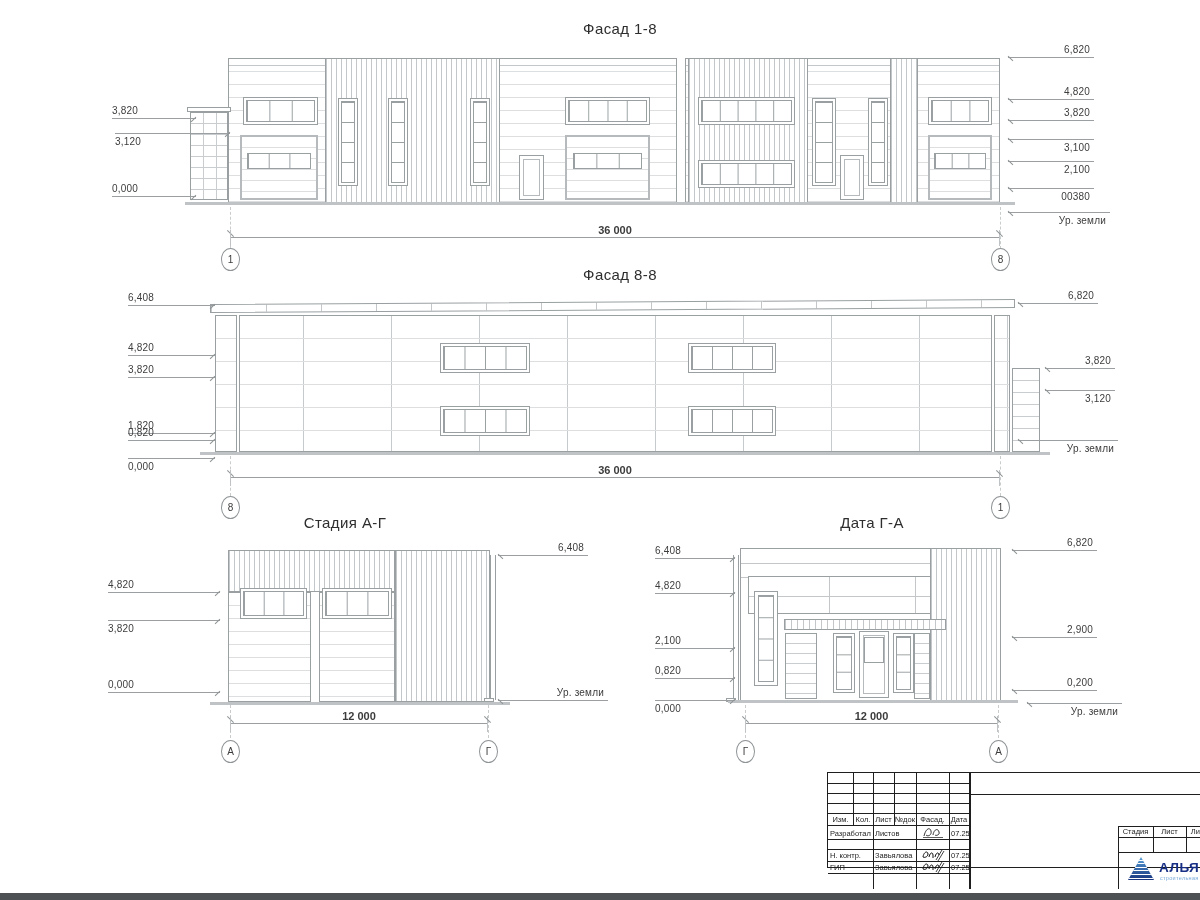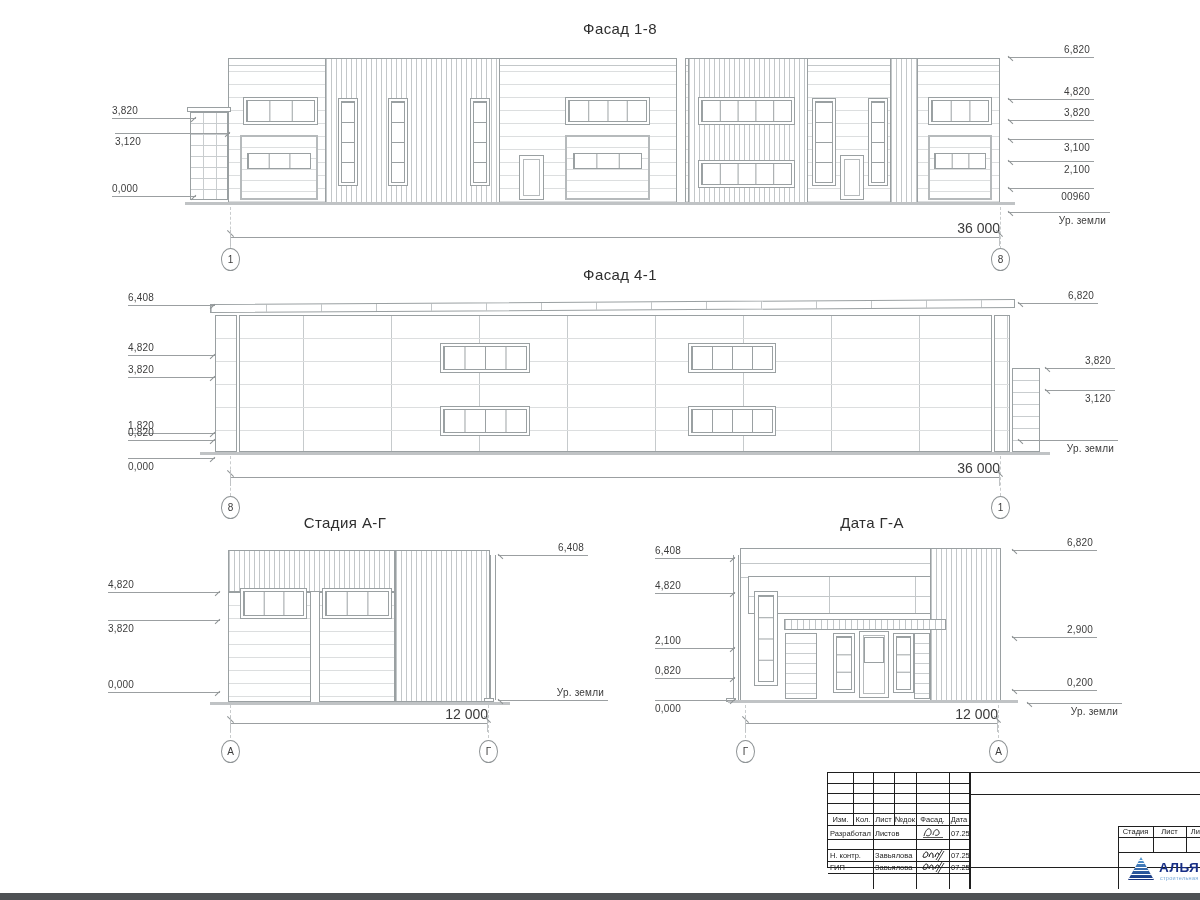--- a/index.html
+++ b/index.html
@@ -37,21 +37,21 @@
   
   .emark{position:absolute;height:0;border-bottom:1px solid #9b9fa1;}
   .emark b{position:absolute;font-weight:400;font-size:10px;color:#3d3d3d;white-space:nowrap;bottom:2px;letter-spacing:0.2px;}
   .emark.lab-b b{bottom:auto;top:3px;}
   .emark.ml b{left:0;}
   .emark.mr b{right:4px;}
   .emark::after{content:"";position:absolute;width:7px;height:1px;background:#8f9496;bottom:-2px;}
   .emark.tick-r::after{right:-1px;transform:rotate(-45deg);}
   .emark.tick-l::after{left:-1px;transform:rotate(45deg);}
   .dim{position:absolute;height:0;border-top:1px solid #9b9fa1;}
-  .dim b{position:absolute;left:0;right:0;bottom:2px;text-align:right;font-weight:400;font-size:14px;color:#3c3c3c;}
+  .dim b{position:absolute;left:0;right:0;bottom:2px;text-align:center;font-weight:700;font-size:11px;color:#3c3c3c;}
   .dim::before,.dim::after{content:"";position:absolute;top:-5px;width:9px;height:1px;background:#8f9496;transform:rotate(45deg);}
   .dim::before{left:-4px;} .dim::after{right:-4px;}
   .de{position:absolute;top:-8px;width:0;height:16px;border-left:1px solid #c0c3c5;}
   .axc{position:absolute;width:19px;height:23px;border:1px solid #8f9496;border-radius:50%;background:#fff;
        display:flex;align-items:center;justify-content:center;font-size:10px;color:#3b3b3b;box-sizing:border-box;}
   .lead{position:absolute;width:0;border-left:1px dashed #c9cccd;}
   .ftitle{position:absolute;width:170px;text-align:center;font-size:15px;color:#2e2e2e;letter-spacing:0.4px;}
   
   #tb{position:absolute;left:827px;top:772px;width:374px;height:96px;border:1.6px solid #1f1f1f;box-sizing:border-box;font-size:7.5px;color:#1d1d1d;}
   .tbl{position:absolute;background:#1f1f1f;}
@@ -144,41 +144,41 @@
   <div class="emark mr tick-l" style="left:1008px;top:120px;width:86px;">
       <b>3,820</b>
     </div>
   <div class="emark mr tick-l lab-b" style="left:1008px;top:139px;width:86px;">
       <b>3,100</b>
     </div>
   <div class="emark mr tick-l lab-b" style="left:1008px;top:161px;width:86px;">
       <b>2,100</b>
     </div>
   <div class="emark mr tick-l lab-b" style="left:1008px;top:188px;width:86px;">
-      <b>00960</b>
+      <b>00380</b>
     </div>
   <div class="emark mr tick-l lab-b" style="left:1008px;top:212px;width:102px;">
       <b>Ур. земли</b>
     </div>
 
   <div class="lead" style="left:230px;top:207px;height:42px;"></div>
   <div class="lead" style="left:1000px;top:207px;height:42px;"></div>
   <div class="dim" style="left:230px;top:237px;width:770px;">
     <i class="de" style="left:0;"></i>
       <i class="de" style="right:0;"></i>
     <b>36 000</b>
   </div>
   <div class="axc" style="left:221px;top:248px;">
       <span>1</span>
     </div>
   <div class="axc" style="left:991px;top:248px;">
       <span>8</span>
     </div>
 
-  <div class="ftitle" style="left:535px;top:266px;">Фасад 4-1</div>
+  <div class="ftitle" style="left:535px;top:266px;">Фасад 8-8</div>
 
   <div class="abs" style="left:200px;top:290px;width:850px;height:175px;">
     <div class="bld" style="left:10px;top:14px;width:805px;height:9px;transform:rotate(-0.35deg);transform-origin:left center;background-image:repeating-linear-gradient(to right,#c3c7c9 0 1px,transparent 1px 55px);"></div>
     <div class="bld" style="left:15px;top:25px;width:795px;height:137px;background-image:repeating-linear-gradient(to bottom,transparent 0 22px,#dcdedf 22px 23px),repeating-linear-gradient(to right,transparent 0 87px,#c6cacc 87px 88px);"></div>
     <div class="pipe" style="left:36px;top:25px;width:4px;height:137px;"></div>
     <div class="pipe" style="left:791px;top:25px;width:4px;height:137px;"></div>
     <div class="win p4" style="left:240px;top:53px;width:90px;height:30px;">
         <i></i>
       </div>
     <div class="win p4" style="left:488px;top:53px;width:88px;height:30px;">

